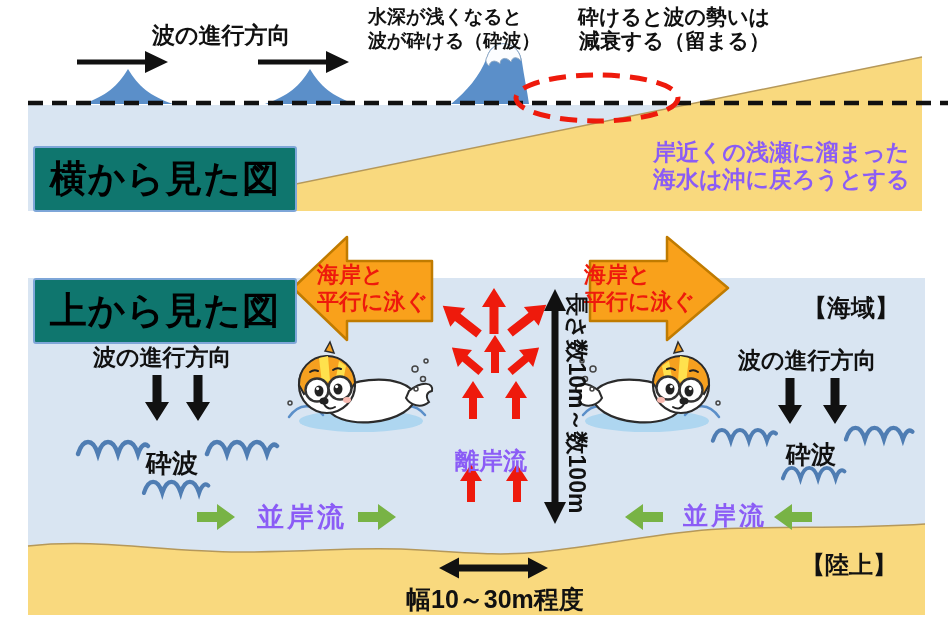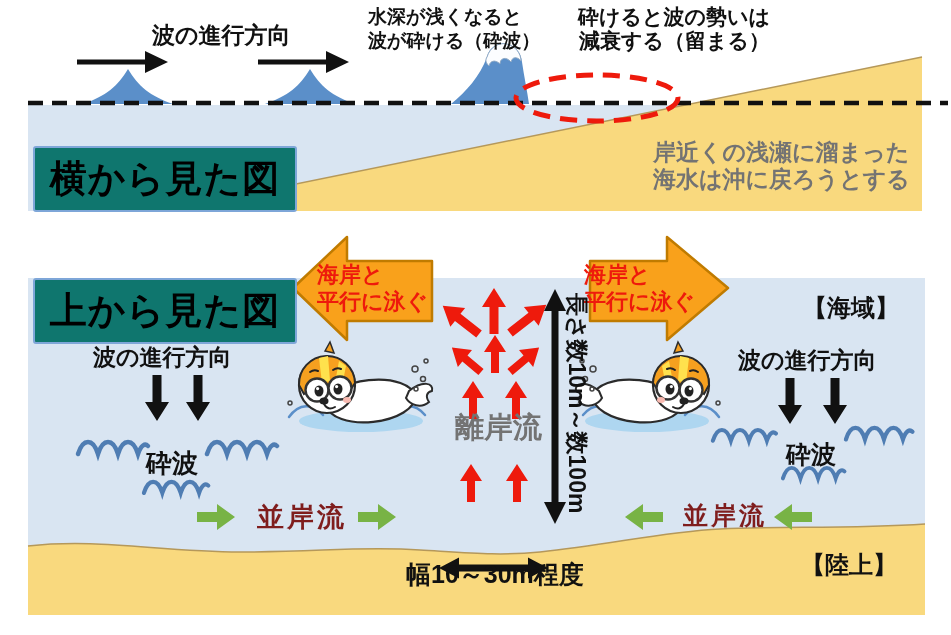--- a/index.html
+++ b/index.html
@@ -10,22 +10,22 @@
   }
   .stage svg{position:absolute;left:0;top:0;}
   .txt{position:absolute;white-space:nowrap;font-weight:bold;color:#111;line-height:1.1;}
   .pre{white-space:pre-line;}
   .titlebox{
     position:absolute;left:33px;width:260px;height:62px;
     background:#0f766e;border:2.5px solid #7EA6D8;border-radius:3px;
     display:flex;align-items:center;justify-content:center;
     font-size:37px;font-weight:bold;color:#000;letter-spacing:1px;
   }
-  .red{color:#737373;}
-  .green{color:#7f1d1d;letter-spacing:3px;}
+  .red{color:#8b5cf6;}
+  .green{color:#8b5cf6;letter-spacing:3px;}
   .swim{
     position:absolute;top:261px;width:112px;text-align:left;
     font-size:22px;line-height:27px;font-weight:bold;color:#EE1A0C;white-space:pre-line;
   }
   .vertical{
     transform-origin:0 0;transform:rotate(90deg);
   }
 </style>
 </head>
 <body>
@@ -177,21 +177,21 @@
   <div class="txt" style="left:738px;top:348px;font-size:23px;">波の進行方向</div>
 
   <div class="txt" style="left:146px;top:449px;font-size:26px;">砕波</div>
 
   <div class="txt" style="left:786px;top:441px;font-size:25px;">砕波</div>
 
   <div class="txt green" style="left:257px;top:503px;font-size:27px;">並岸流</div>
 
   <div class="txt green" style="left:683px;top:502px;font-size:25px;">並岸流</div>
 
-  <div class="txt red" style="left:455px;top:412px;font-size:29px;text-align:right;">離岸流</div>
+  <div class="txt red" style="left:455px;top:448px;font-size:24px;text-align:right;">離岸流</div>
 
   <div class="txt vertical" style="left:589px;top:293px;font-size:23px;">長さ数10m～数100m</div>
 
-  <div class="txt" style="left:406px;top:561px;font-size:25px;">幅10～30m程度</div>
+  <div class="txt" style="left:406px;top:586px;font-size:25px;">幅10～30m程度</div>
 
   <div class="txt" style="left:801px;top:554px;font-size:24px;font-family:Liberation Mono, monospace;">【陸上】</div>
 
 </div>
 
 </body></html>

